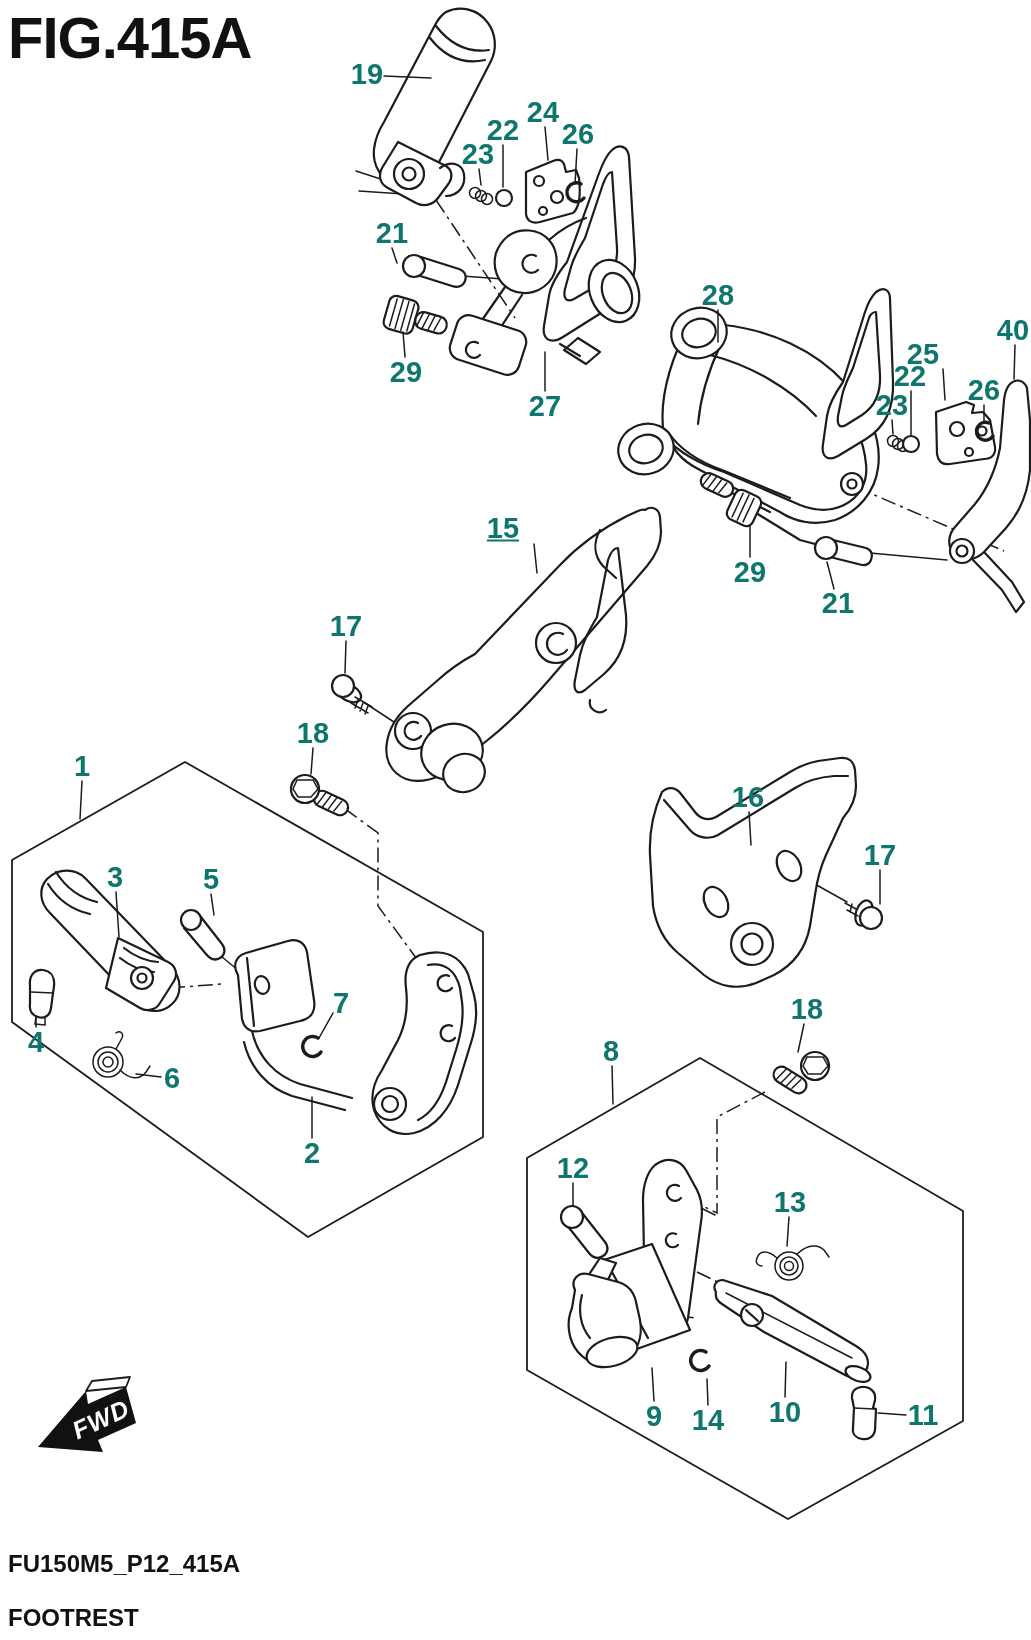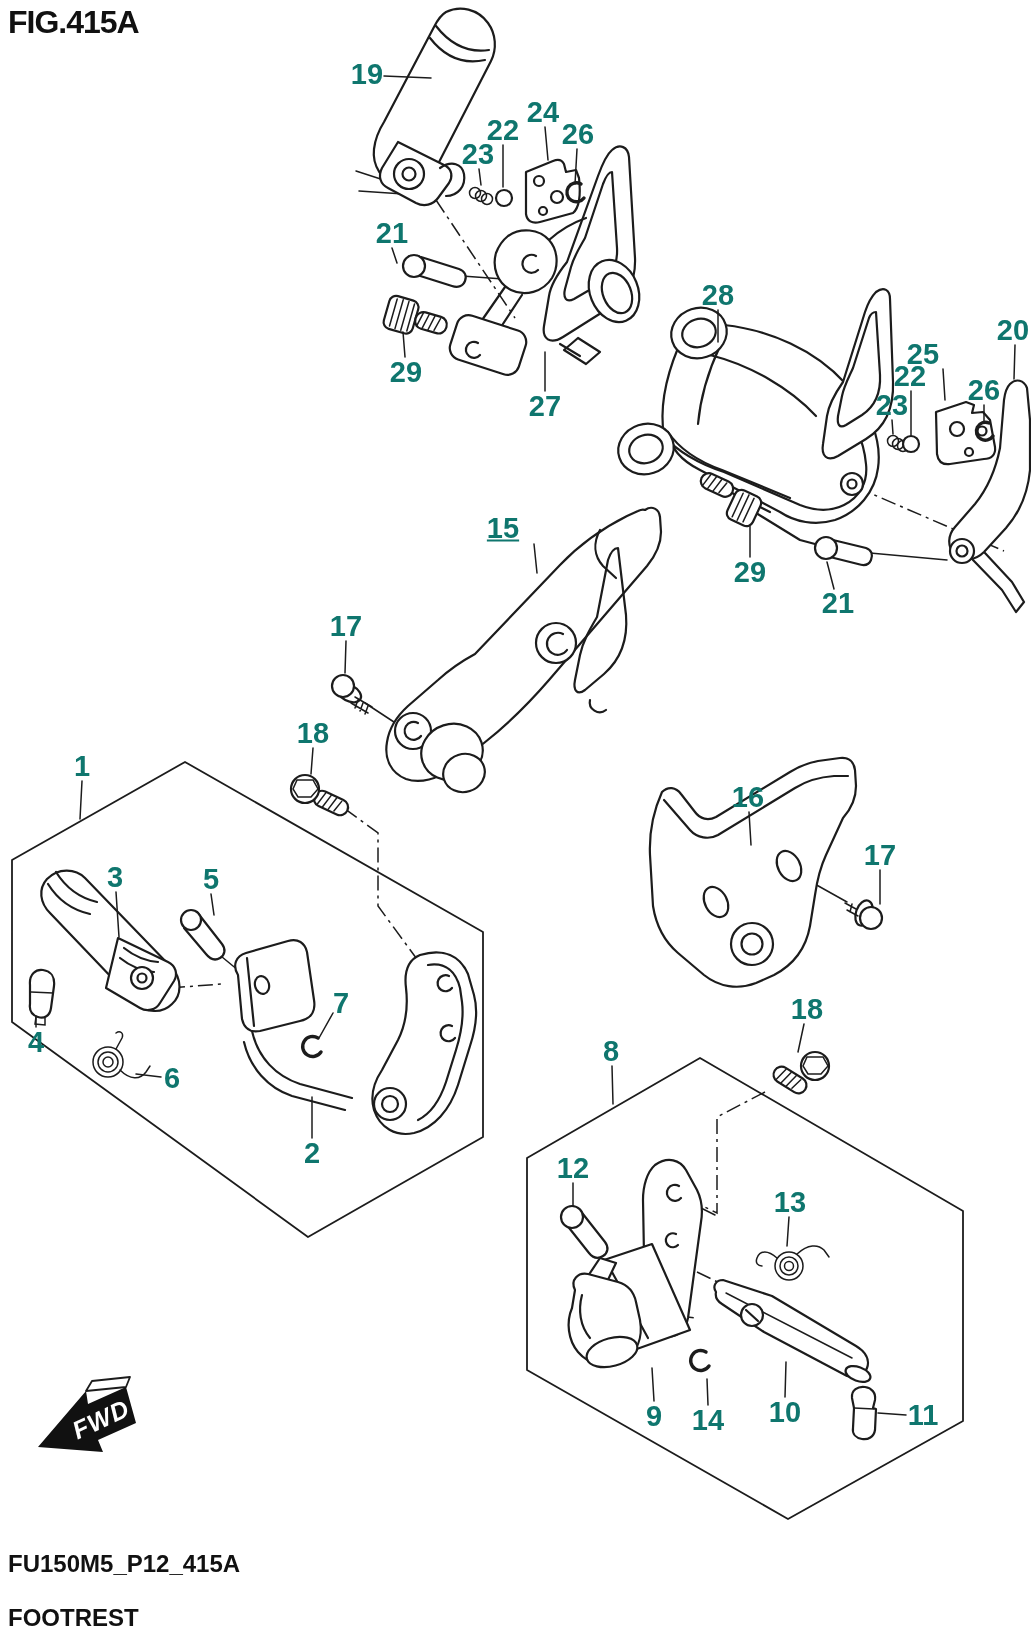--- a/index.html
+++ b/index.html
@@ -8,21 +8,21 @@
     font-family:"Liberation Sans",sans-serif;overflow:hidden;margin:0 auto;
   }
   .artwork{position:absolute;left:0;top:0;width:1031px;height:1640px;}
   .ln{fill:none;stroke:#1c1c1c;stroke-width:2.2;stroke-linecap:round;stroke-linejoin:round;}
   .fw{fill:#ffffff;stroke:#1c1c1c;stroke-width:2.2;stroke-linecap:round;stroke-linejoin:round;}
   .thin{fill:none;stroke:#1c1c1c;stroke-width:1.5;stroke-linecap:round;}
   .thk{fill:none;stroke:#1c1c1c;stroke-width:3.4;stroke-linecap:round;}
   .dd{fill:none;stroke:#1c1c1c;stroke-width:1.5;stroke-dasharray:15 5 3 5;}
   .blk{fill:#111111;stroke:none;}
   .page-title{
-    position:absolute;left:8px;top:4px;font-size:32px;font-weight:600;
+    position:absolute;left:8px;top:4px;font-size:58px;font-weight:600;
     color:#111;letter-spacing:-1px;
   }
   .footer-code{position:absolute;left:8px;top:1550px;font-size:24px;font-weight:600;color:#111;}
   .footer-name{position:absolute;left:8px;top:1604px;font-size:24px;font-weight:600;color:#111;}
   .callout{
     position:absolute;transform:translate(-50%,-50%);
     font-size:29px;font-weight:600;color:#0f766e;line-height:1;white-space:nowrap;
   }
   .fwd-label{
     position:absolute;left:60px;top:1405px;width:82px;text-align:center;
@@ -358,21 +358,21 @@
       <div class="callout" style="left: 573px; top: 1168px;">12</div>
       <div class="callout" style="left: 790px; top: 1202px; text-align: center;">13</div>
       <div class="callout" style="left: 708px; top: 1420px;">14</div>
       <div class="callout" style="left: 503px; top: 528px; text-decoration: underline;">15</div>
       <div class="callout" style="left: 748px; top: 797px; text-align: center;">16</div>
       <div class="callout" style="left: 346px; top: 626px;">17</div>
       <div class="callout" style="left: 880px; top: 855px;">17</div>
       <div class="callout" style="left: 313px; top: 733px;">18</div>
       <div class="callout" style="left: 807px; top: 1009px;">18</div>
       <div class="callout" style="left: 367px; top: 74px;">19</div>
-      <div class="callout" style="left: 1013px; top: 330px;">20</div>
+      <div class="callout" style="left: 1013px; top: 330px;">40</div>
       <div class="callout" style="left: 392px; top: 233px;">21</div>
       <div class="callout" style="left: 838px; top: 603px;">21</div>
       <div class="callout" style="left: 503px; top: 130px;">22</div>
       <div class="callout" style="left: 910px; top: 376px;">22</div>
       <div class="callout" style="left: 478px; top: 154px;">23</div>
       <div class="callout" style="left: 892px; top: 405px;">23</div>
       <div class="callout" style="left: 543px; top: 112px;">24</div>
       <div class="callout" style="left: 923px; top: 354px;">25</div>
       <div class="callout" style="left: 578px; top: 134px;">26</div>
       <div class="callout" style="left: 984px; top: 390px;">26</div>

